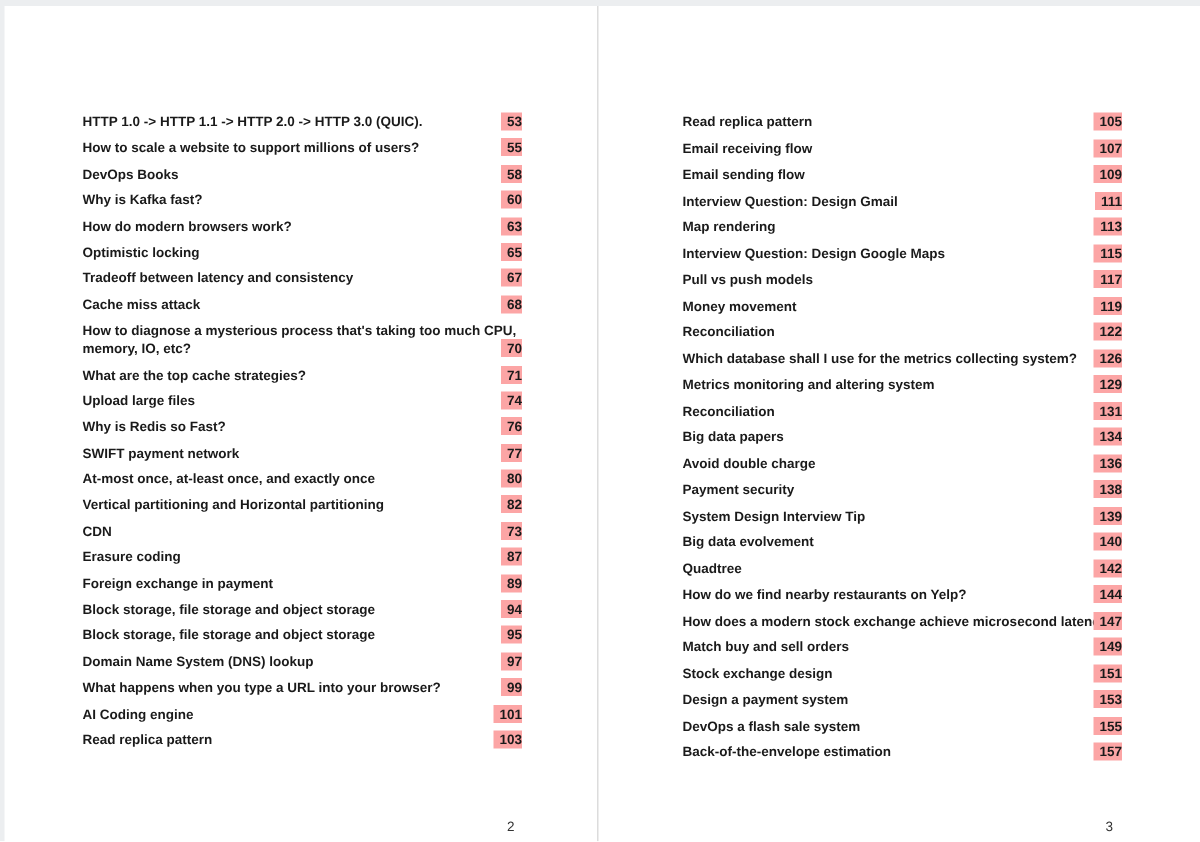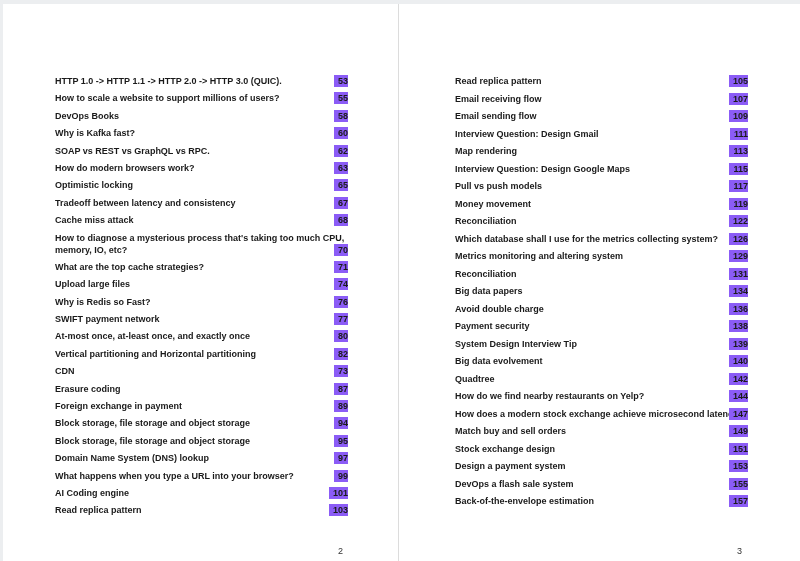--- a/index.html
+++ b/index.html
@@ -63,21 +63,21 @@
   .toc-title {
     display: block;
     white-space: pre;
     padding-right: 24px;
     overflow: hidden;
   }
   .toc-num {
     position: absolute;
     right: 0;
     bottom: 0;
-    background: #8b5cf6;
+    background: #fca5a5;
     padding-left: 4px;
   }
   .folio {
     position: absolute;
     top: 527px;
     font-size: 9px;
     line-height: 12px;
     font-weight: 400;
     color: #333333;
   }
@@ -104,24 +104,20 @@
         </div>
         <div class="toc-row">
           <span class="toc-title">DevOps Books</span>
           <span class="toc-num">58</span>
         </div>
         <div class="toc-row">
           <span class="toc-title">Why is Kafka fast?</span>
           <span class="toc-num">60</span>
         </div>
         <div class="toc-row">
-          <span class="toc-title">SOAP vs REST vs GraphQL vs RPC.</span>
-          <span class="toc-num">62</span>
-        </div>
-        <div class="toc-row">
           <span class="toc-title">How do modern browsers work?</span>
           <span class="toc-num">63</span>
         </div>
         <div class="toc-row">
           <span class="toc-title">Optimistic locking</span>
           <span class="toc-num">65</span>
         </div>
         <div class="toc-row">
           <span class="toc-title">Tradeoff between latency and consistency</span>
           <span class="toc-num">67</span>

